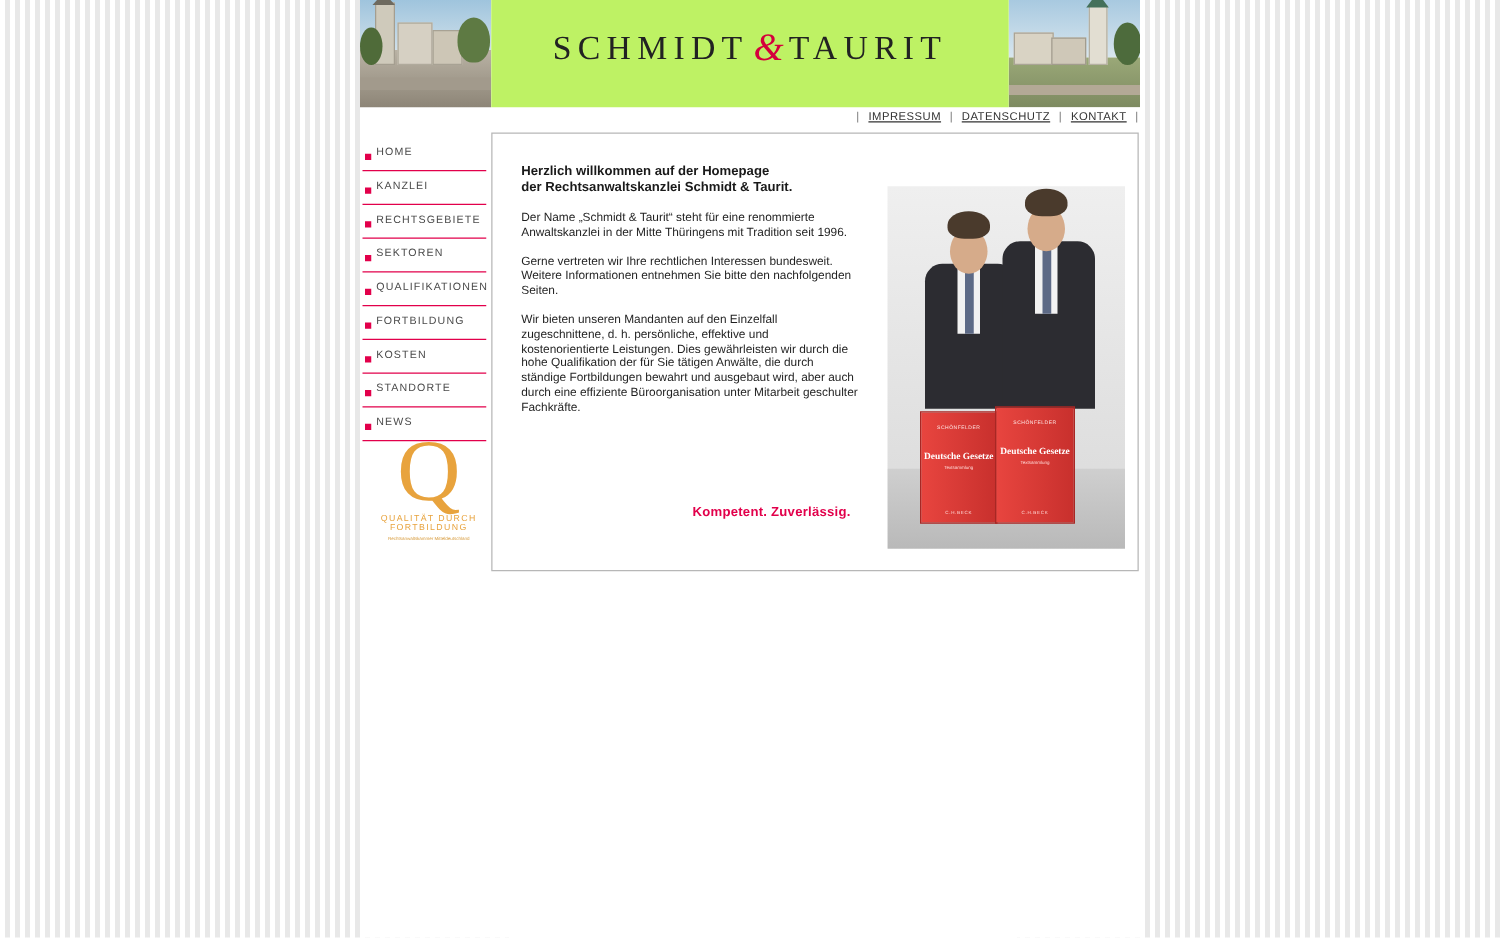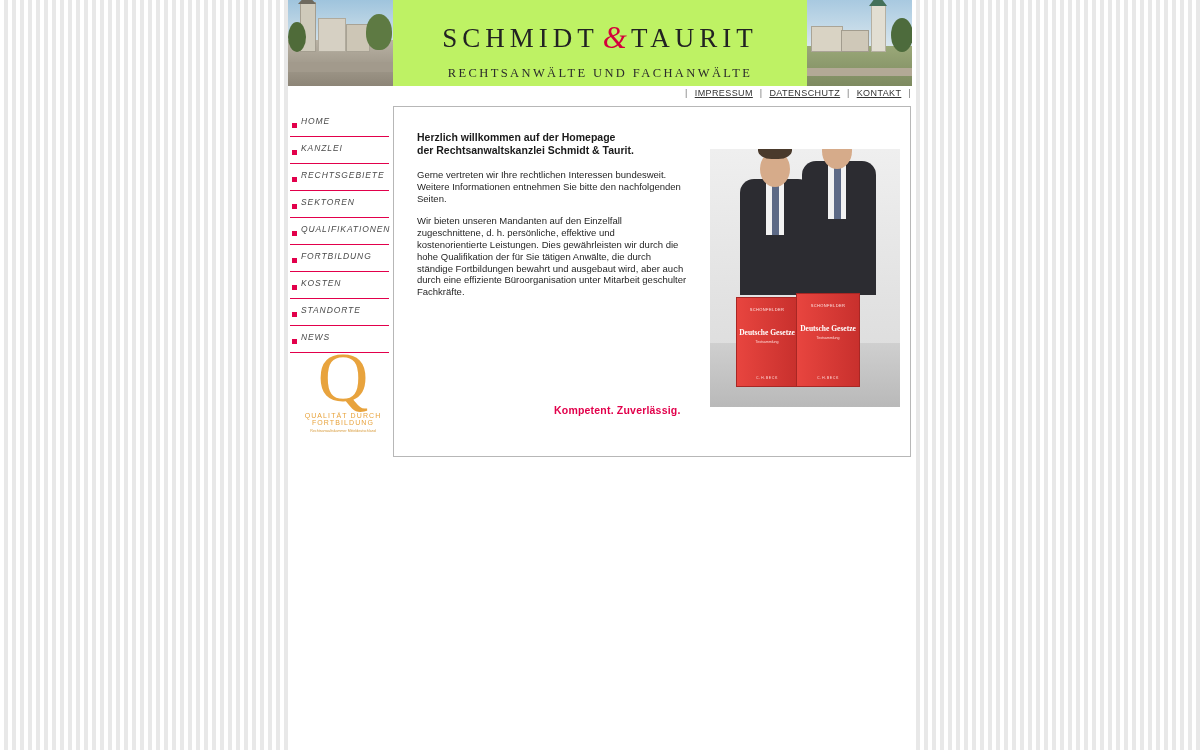--- a/index.html
+++ b/index.html
@@ -154,21 +154,21 @@
 
   
   .sidebar {
     position: absolute;
     left: 288px;
     top: 106px;
     width: 105px;
     height: 351px;
     background: #ffffff;
   }
-  .nav-list { padding: 4px 0 0 0; font-style: italic; }
+  .nav-list { padding: 4px 0 0 0; }
   .nav-item {
     position: relative;
     height: 26px;
     margin: 0 4px 0 2px;
     border-bottom: 1px solid #e2004b;
     display: block;
     text-decoration: none;
   }
   .nav-bullet {
     position: absolute;
@@ -274,21 +274,21 @@
     color: #e2004b;
     letter-spacing: 0.2px;
   }
 
   
   .lawyer-photo {
     position: absolute;
     left: 316px;
     top: 42px;
     width: 190px;
-    height: 258px;
+    height: 290px;
     background: linear-gradient(to bottom,#efefef,#d9d9d9);
     overflow: hidden;
   }
   .lp-floor {
     position:absolute; left:0; bottom:0; width:190px; height:64px;
     background:linear-gradient(to bottom,#cfcfcf,#b9b9b9);
   }
   .lp-person {
     position:absolute; bottom:52px;
   }
@@ -362,21 +362,20 @@
     <div class="ph-l-b2"></div>
     <div class="ph-l-tower"></div>
     <div class="ph-l-tree1"></div>
     <div class="ph-l-tree2"></div>
   </div>
 
   <div class="banner-center">
     <div class="firm-name">
       <span>SCHMIDT</span><span class="firm-amp">&amp;</span><span>TAURIT</span>
     </div>
-    <div class="firm-sub">RECHTSANWÄLTE UND FACHANWÄLTE</div>
   </div>
 
   <div class="banner-photo right">
     <div class="ph-r-sky"></div>
     <div class="ph-r-ground"></div>
     <div class="ph-r-road"></div>
     <div class="ph-r-b1"></div>
     <div class="ph-r-b2"></div>
     <div class="ph-r-tower"></div>
     <div class="ph-r-tree"></div>
@@ -443,20 +442,21 @@
   </div>
 </div>
 
 <div class="content-box">
 
   <div class="content-inner">
     <div class="welcome-title">
       <div>Herzlich willkommen auf der Homepage</div>
       <div>der Rechtsanwaltskanzlei Schmidt &amp; Taurit.</div>
     </div>
+    <div class="para">Der Name „Schmidt &amp; Taurit“ steht für eine renommierte Anwaltskanzlei in der Mitte Thüringens mit Tradition seit 1996.</div>
     <div class="para">Gerne vertreten wir Ihre rechtlichen Interessen bundesweit. Weitere Informationen entnehmen Sie bitte den nachfolgenden Seiten.</div>
     <div class="para">Wir bieten unseren Mandanten auf den Einzelfall zugeschnittene, d. h. persönliche, effektive und kostenorientierte Leistungen. Dies gewährleisten wir durch die hohe Qualifikation der für Sie tätigen Anwälte, die durch ständige Fortbildungen bewahrt und ausgebaut wird, aber auch durch eine effiziente Büroorganisation unter Mitarbeit geschulter Fachkräfte.</div>
   </div>
 
   <div class="slogan">Kompetent. Zuverlässig.</div>
 
   <div class="lawyer-photo">
     <div class="lp-floor"></div>
 
     <div class="lp-person man1" style="left:24px; width:84px; height:230px;">

